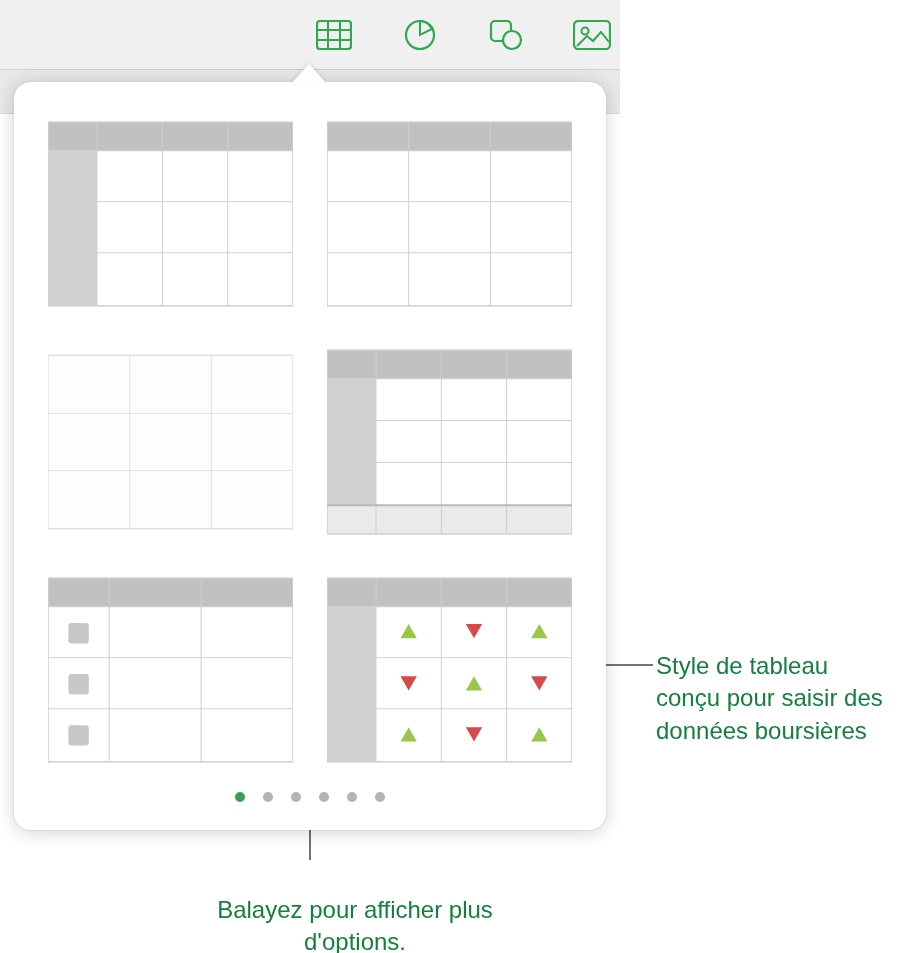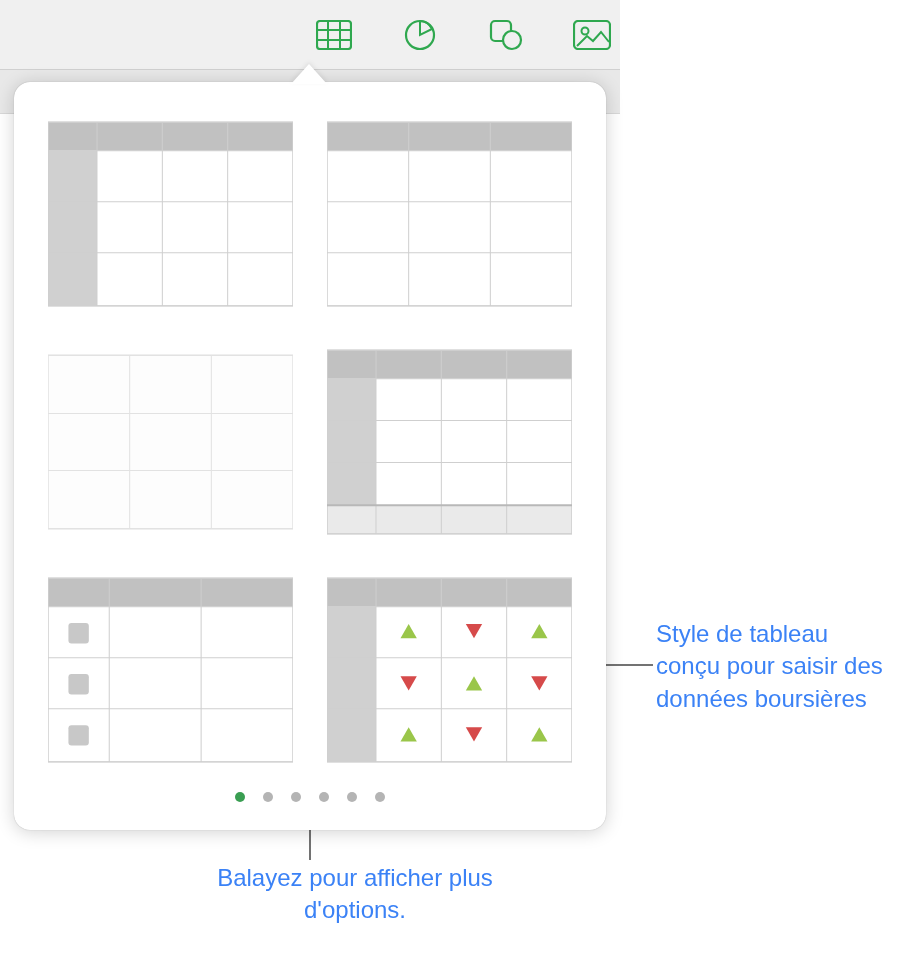--- a/index.html
+++ b/index.html
@@ -88,22 +88,23 @@
     .dot {
       width: 10px;
       height: 10px;
       border-radius: 50%;
       background: #b4b4b4;
     }
     .dot.active { background: #3a9e52; }
     .callout {
       position: absolute;
       font-size: 24px;
-      color: #3b82f6;
+      color: #15803d;
       line-height: 1.35;
+      margin-top: 32px;
     }
     .callout-line {
       position: absolute;
       stroke: #444;
       stroke-width: 1.5;
       fill: none;
     }
   </style>
 </head>
 <body>

